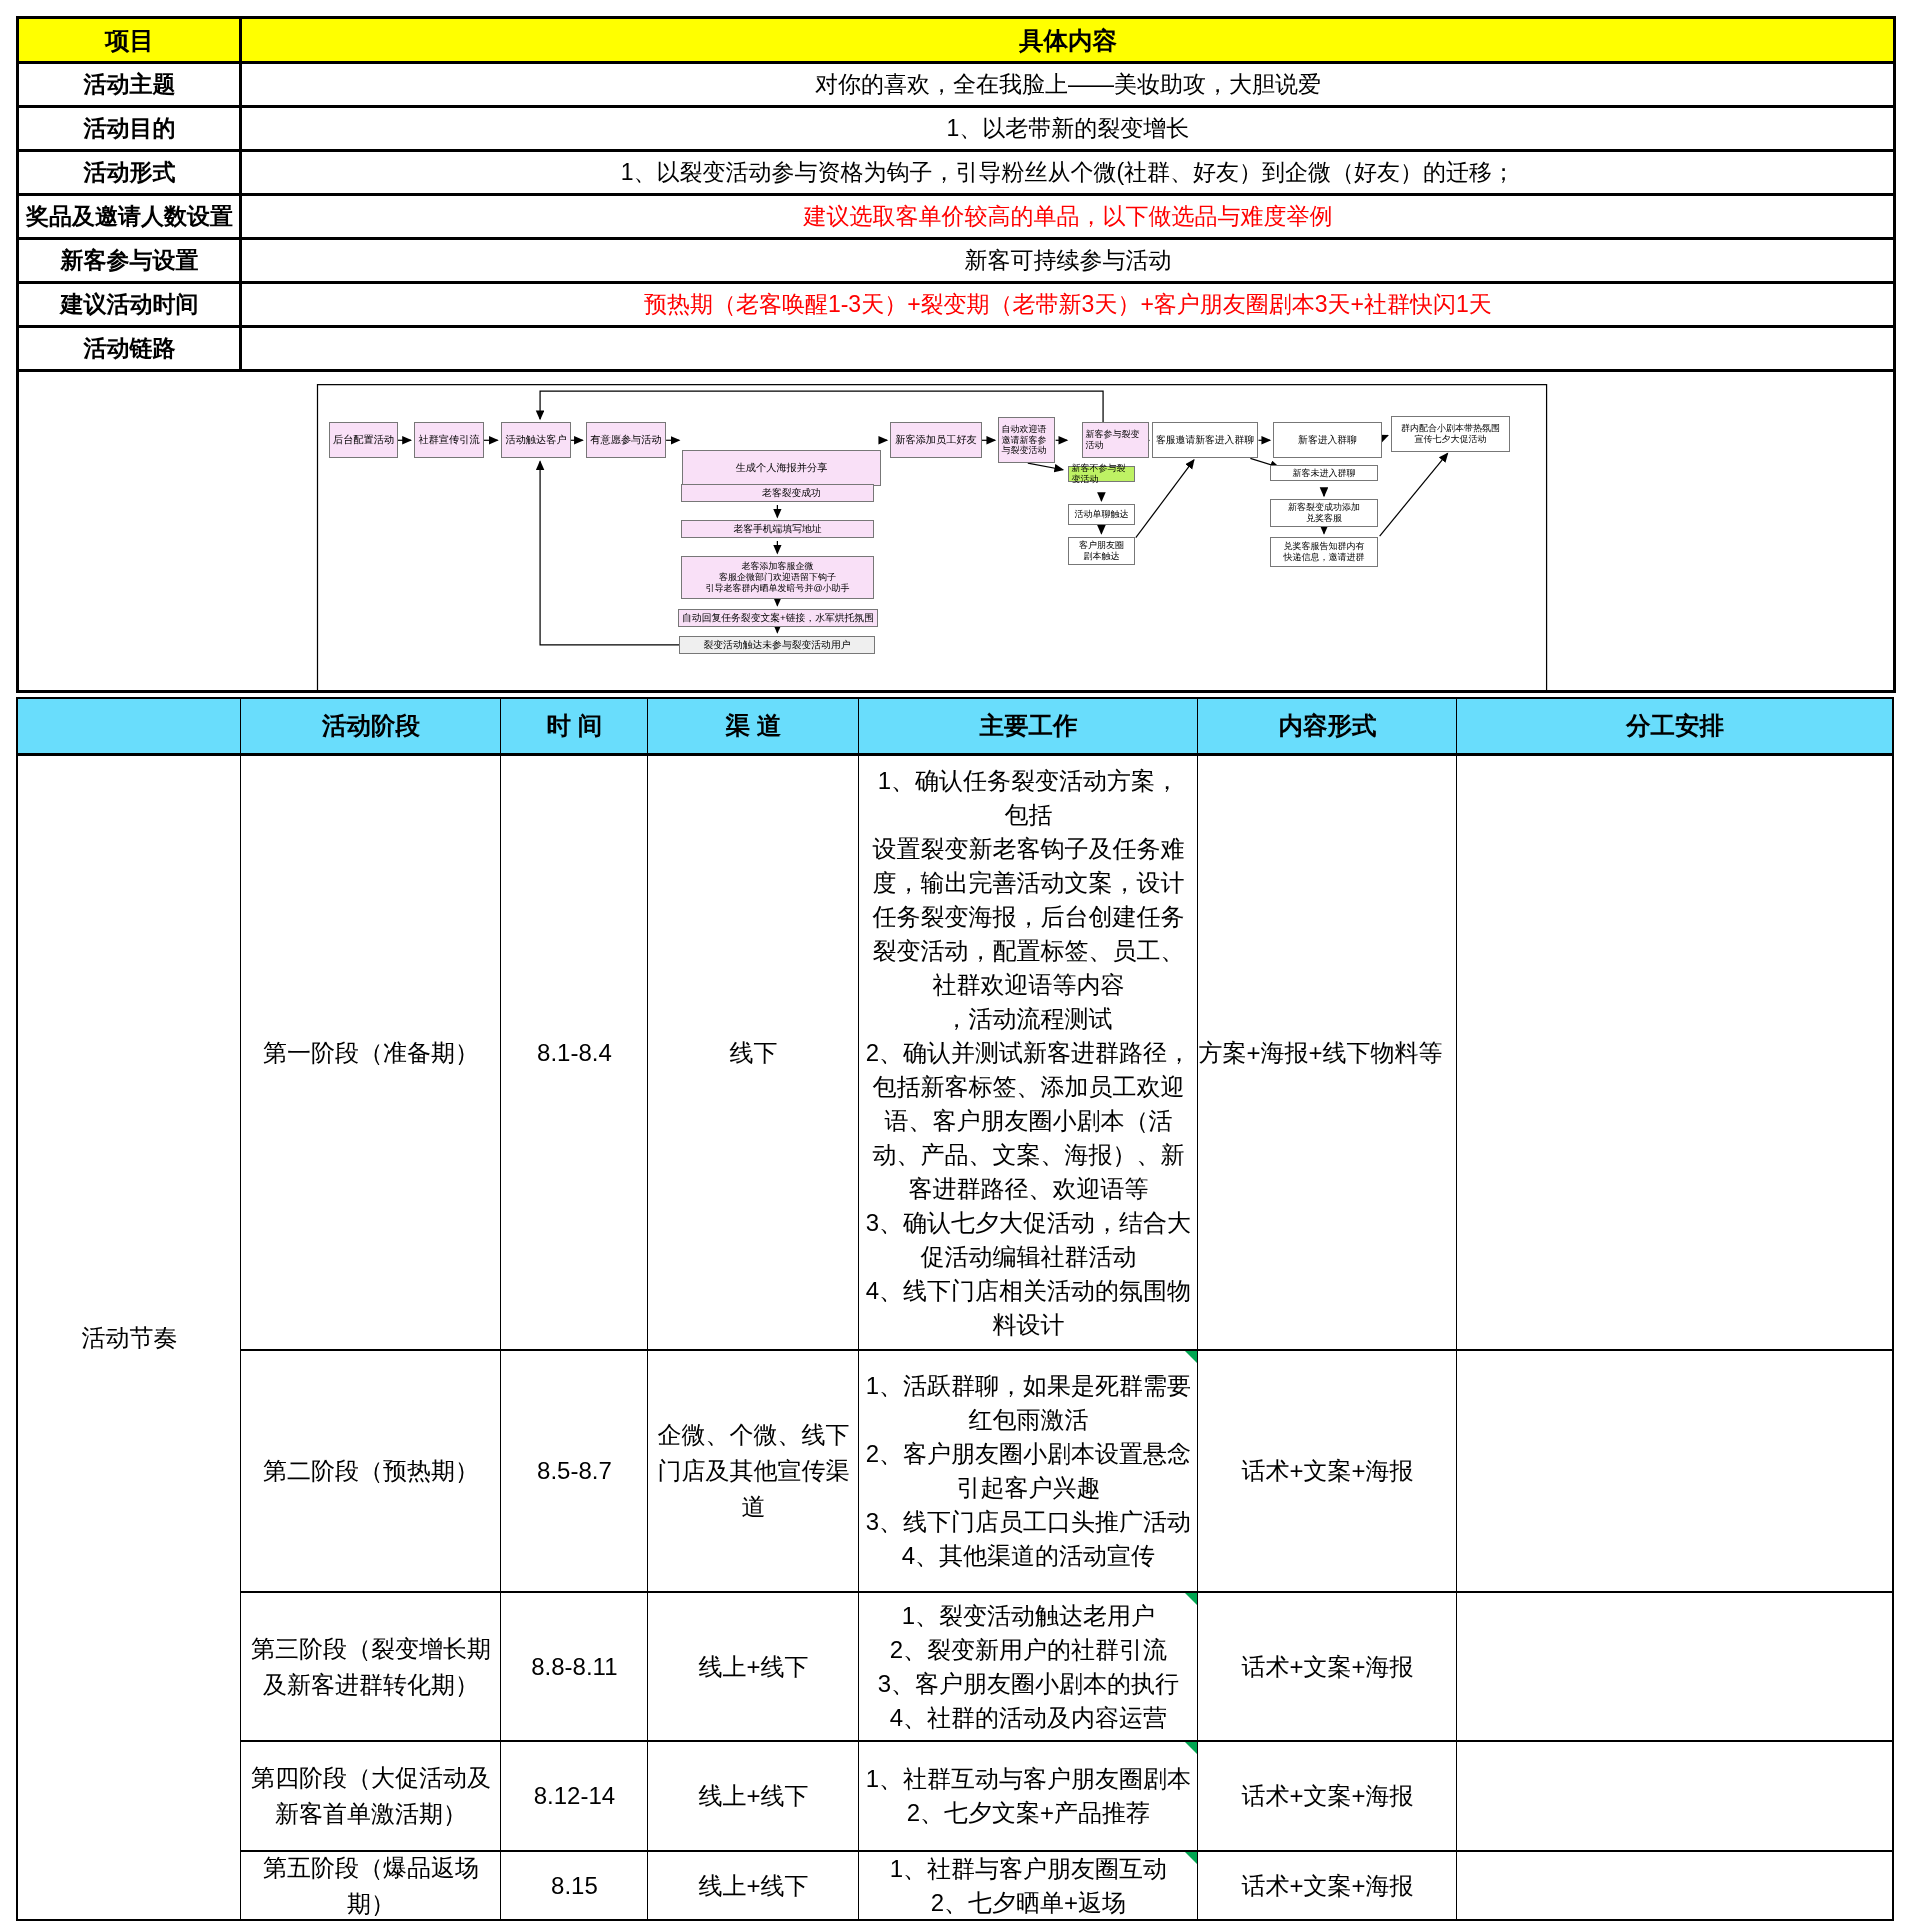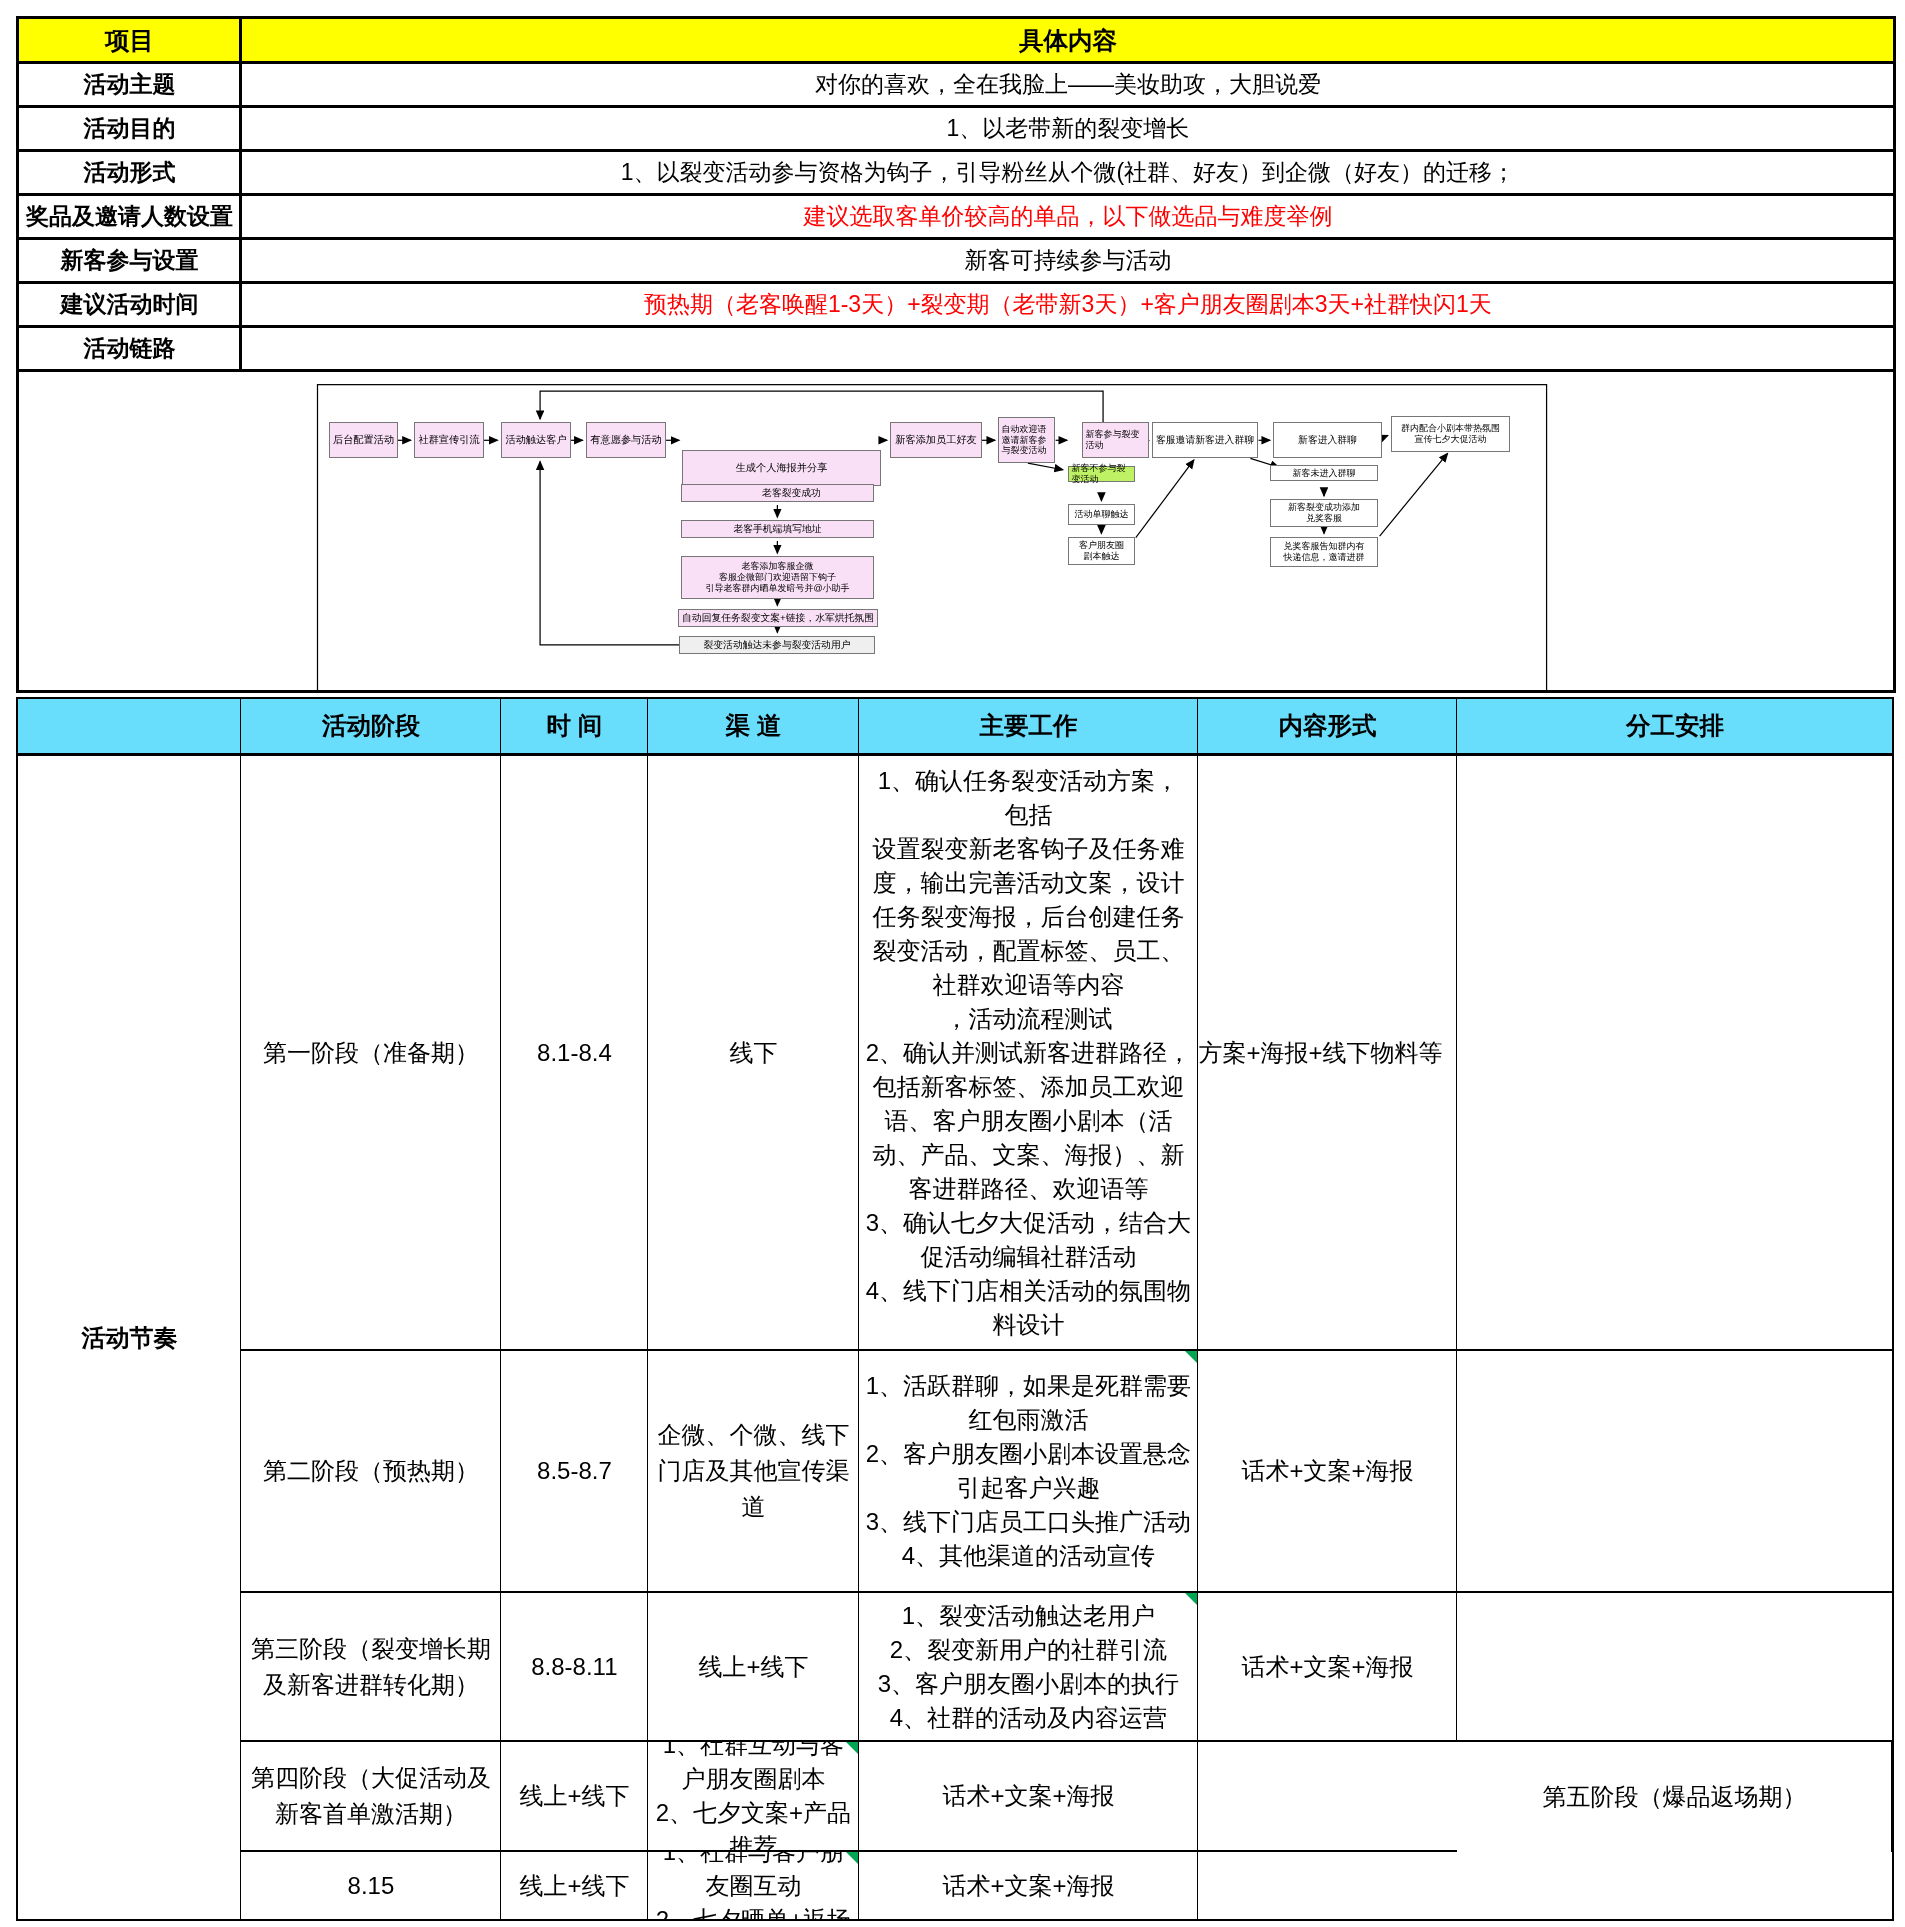--- a/index.html
+++ b/index.html
@@ -27,21 +27,21 @@
 
   
   #bottom-table{position:absolute;left:16.4px;top:697px;width:1874px;
     border:2.5px solid #000;display:grid;
     grid-template-columns:223px 260px 147px 211px 339px 259px 435px;
     grid-template-rows:57px 595px 242px 149px 110px 67px;}
   .bt-cell{border-right:1.6px solid #000;border-bottom:2.5px solid #000;
     display:flex;align-items:center;justify-content:center;text-align:center;
     font-size:24px;line-height:1.5;box-sizing:border-box;position:relative;overflow:hidden;}
   .bt-head{background:#69DDFC;font-weight:bold;font-size:24.5px;border-bottom:3.3px solid #000;}
-  .bt-side{grid-column:1;grid-row:2/7;font-weight:bold;border-bottom:none;}
+  .bt-side{grid-column:1;grid-row:2/7;font-weight:normal;border-bottom:none;}
   .bt-work{white-space:pre-line;line-height:34px;padding:0 3.3px;}
   .bt-lastcol{border-right:none;}
   .bt-lastrow{border-bottom:none;}
   .bt-form-left{justify-content:flex-start;text-align:left;}
   .corner-marker{position:absolute;top:0;right:0;width:0;height:0;
     border-top:12.3px solid #00A651;border-left:12.3px solid transparent;}
 </style>
 </head>
 <body>
 
@@ -183,20 +183,21 @@
   <div class="bt-cell">8.8-8.11</div>
   <div class="bt-cell">线上+线下</div>
   <div class="bt-cell bt-work"><span>1、裂变活动触达老用户
 2、裂变新用户的社群引流
 3、客户朋友圈小剧本的执行
 4、社群的活动及内容运营</span><i class="corner-marker"></i></div>
   <div class="bt-cell">话术+文案+海报</div>
   <div class="bt-cell bt-lastcol"></div>
 
   <div class="bt-cell">第四阶段（大促活动及新客首单激活期）</div>
+  <div class="bt-cell">8.12-14</div>
   <div class="bt-cell">线上+线下</div>
   <div class="bt-cell bt-work"><span>1、社群互动与客户朋友圈剧本
 2、七夕文案+产品推荐</span><i class="corner-marker"></i></div>
   <div class="bt-cell">话术+文案+海报</div>
   <div class="bt-cell bt-lastcol"></div>
 
   <div class="bt-cell bt-lastrow">第五阶段（爆品返场期）</div>
   <div class="bt-cell bt-lastrow">8.15</div>
   <div class="bt-cell bt-lastrow">线上+线下</div>
   <div class="bt-cell bt-work bt-lastrow"><span>1、社群与客户朋友圈互动

